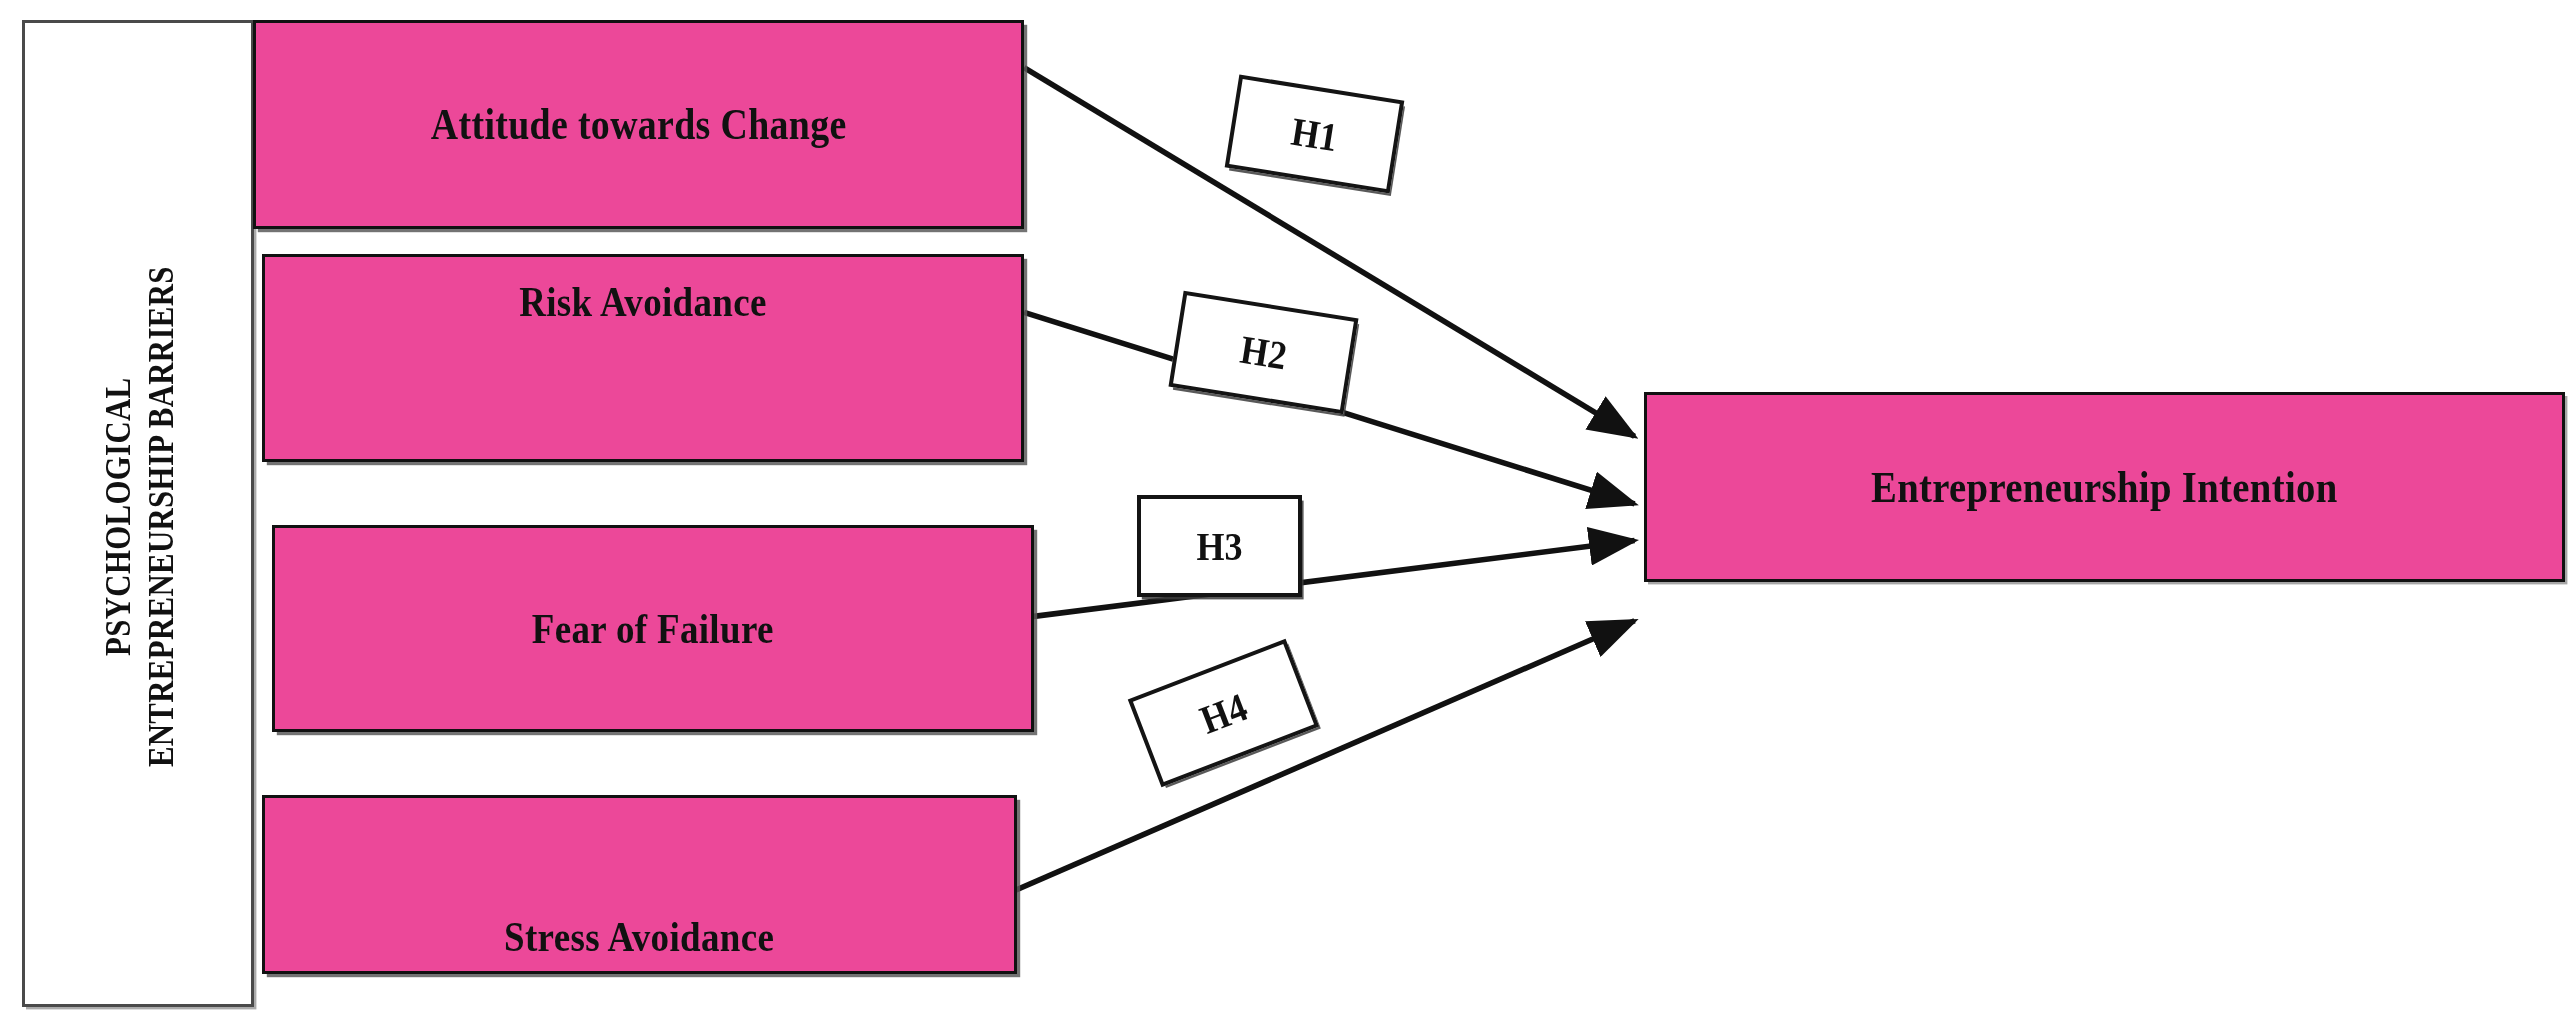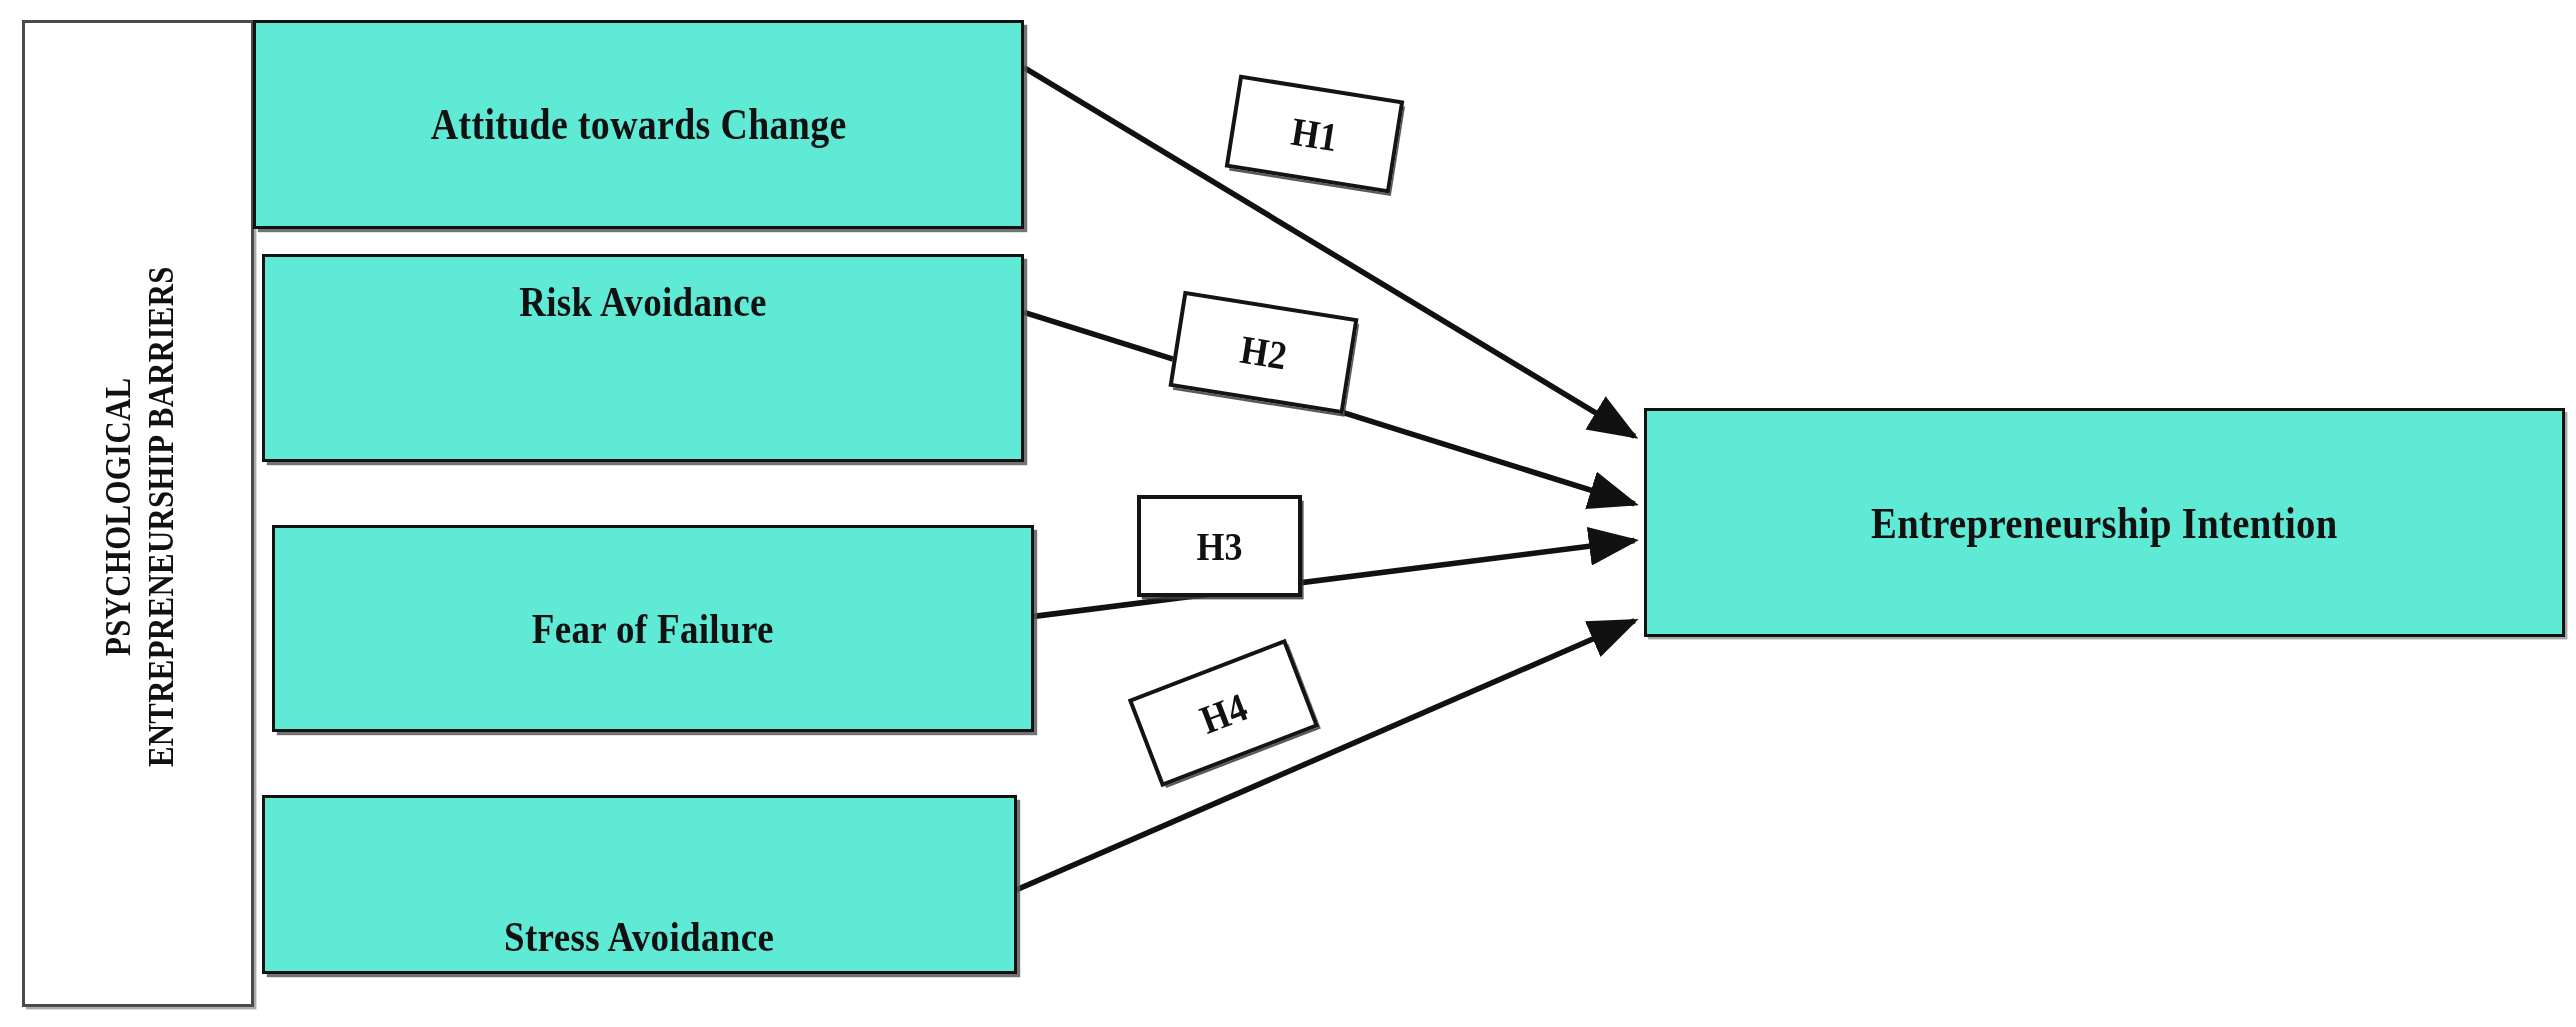--- a/index.html
+++ b/index.html
@@ -19,21 +19,21 @@
     position: absolute;
     left: 0;
     top: 0;
     width: 2576px;
     height: 1027px;
   }
 
   
   .node-box {
     position: absolute;
-    background: #5eead4;
+    background: #ec4899;
     border: 3.2px solid #111111;
     box-sizing: border-box;
     box-shadow: 4px 4px 0 -0.8px rgba(90,90,90,0.85);
     display: flex;
     align-items: center;
     justify-content: center;
   }
   .node-label {
     font-family: "Liberation Serif", "DejaVu Serif", serif;
     font-weight: bold;
@@ -86,21 +86,21 @@
   #box-fear     { left: 272px; top: 525px; width: 762px; height: 207px; }
   #box-stress   { left: 262px; top: 795px; width: 755px; height: 179px; }
 
   #box-attitude .node-label { font-size: 44px; }
   #box-risk .node-label   { position: relative; top: -57px; }
   #box-fear .node-label   { position: relative; top: 0px; }
   #box-stress .node-label { position: relative; top: 52px; }
 
   
   #box-outcome {
-    left: 1644px; top: 408px; width: 921px; height: 229px;
+    left: 1644px; top: 392px; width: 921px; height: 190px;
     border: 3.2px solid #111111;
     box-shadow: 3.2px 3.2px 0 -0.8px rgba(150,150,150,0.85);
     align-items: center;
   }
   #box-outcome .node-label { font-size: 45px; }
 
   
   .hyp-box {
     position: absolute;
     background: #ffffff;

